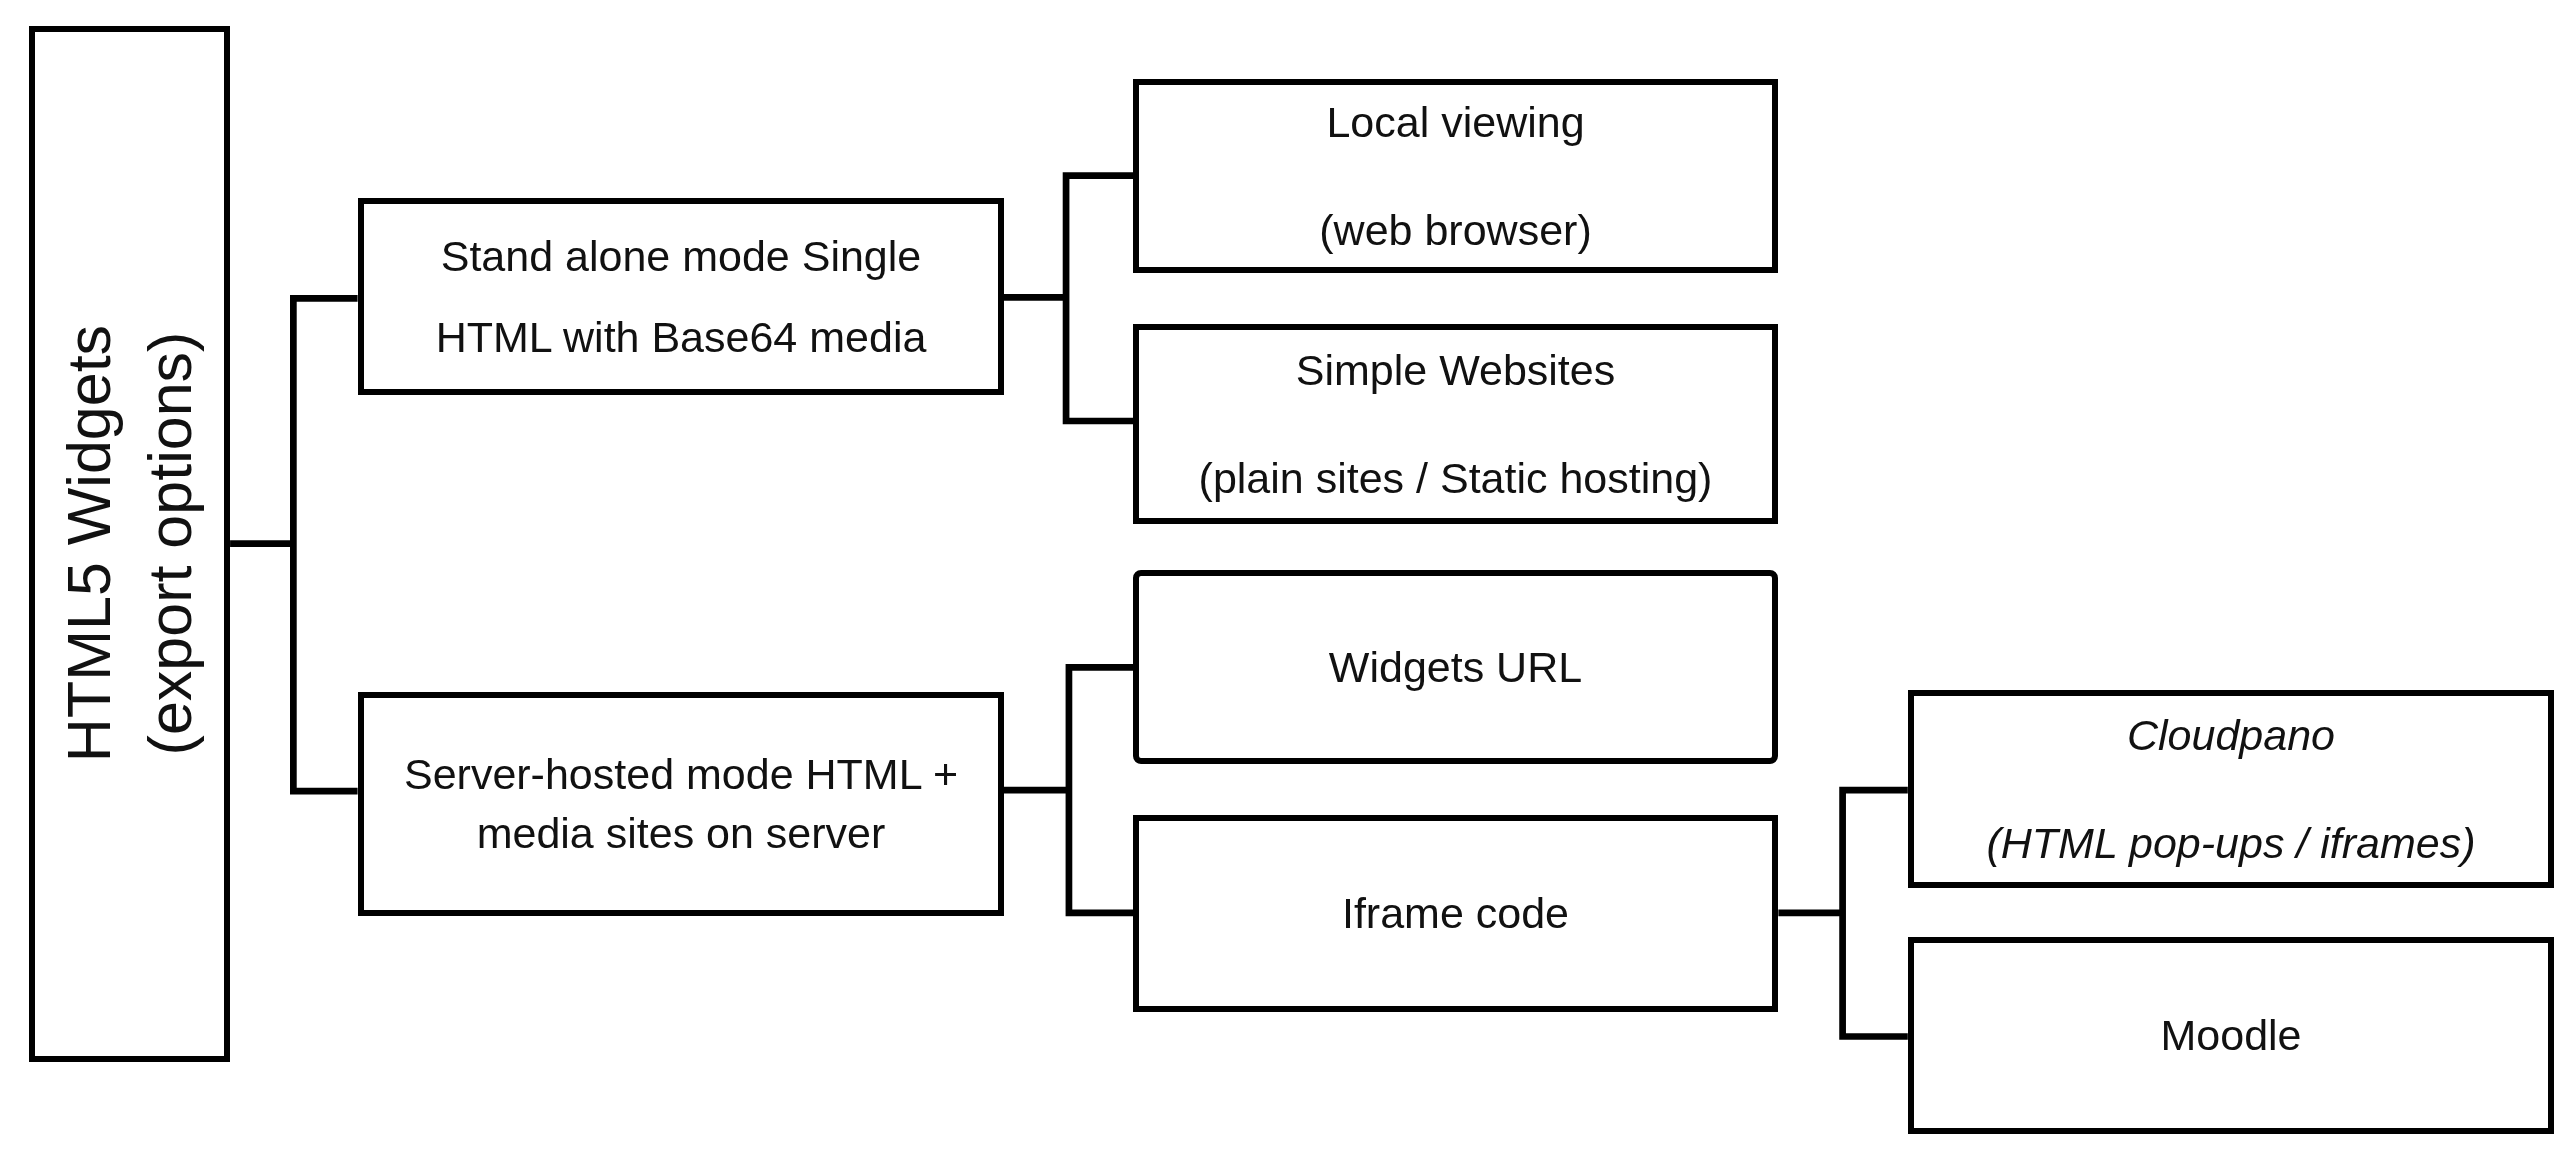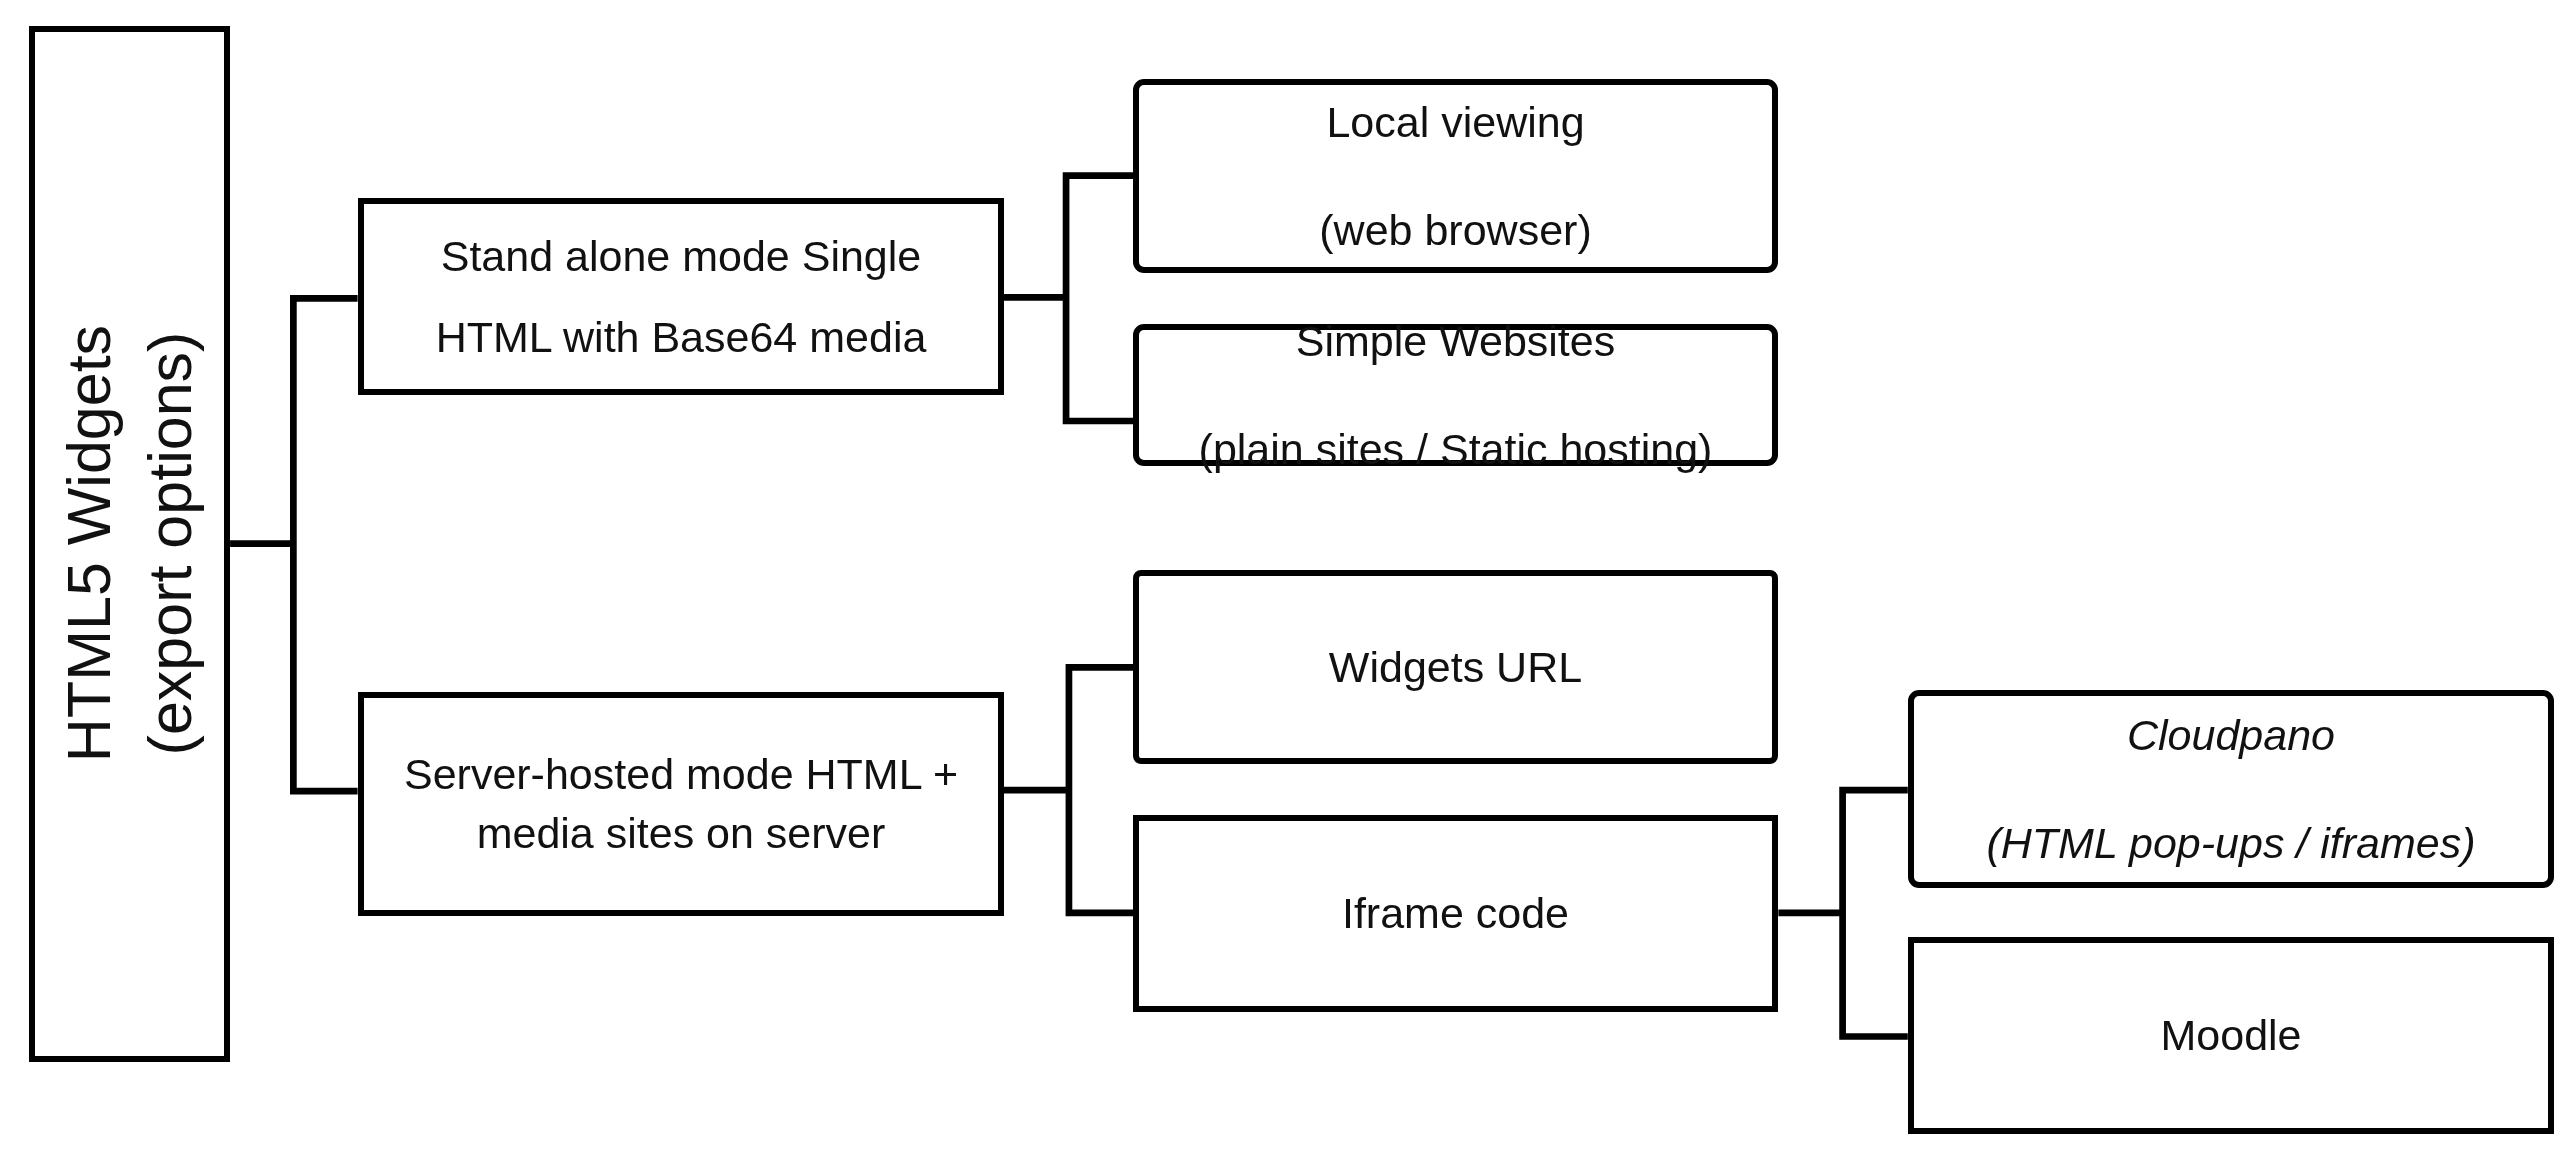--- a/index.html
+++ b/index.html
@@ -35,21 +35,21 @@
     display: flex;
     flex-direction: column;
     align-items: center;
     justify-content: center;
     text-align: center;
     font-size: 43px;
     line-height: 1.22;
     padding: 0 11.5px;
   }
   .node.tight { row-gap: 6.7px; }
-  .node.spread { row-gap: 56px; border-radius: 11px; }
+  .node.spread { row-gap: 56px; }
   .root-box {
     position: absolute;
     left: 29px;
     top: 26px;
     width: 201px;
     height: 1036px;
     box-sizing: border-box;
     border: 6.7px solid #000000;
     background: #ffffff;
     display: flex;
@@ -96,21 +96,21 @@
   <div class="node tight" style="left:358px; top:692px; width:646px; height:224px;">
     <div class="line">Server-hosted mode HTML +</div>
     <div class="line">media sites on server</div>
   </div>
 
   <div class="node spread" style="left:1133px; top:79px; width:645px; height:194px;">
     <div class="line">Local viewing</div>
     <div class="line">(web browser)</div>
   </div>
 
-  <div class="node spread" style="left:1133px; top:324px; width:645px; height:142px;align-items:center;">
+  <div class="node spread" style="left:1133px; top:324px; width:645px; height:200px;align-items:center;">
     <div class="line">Simple Websites</div>
     <div class="line">(plain sites / Static hosting)</div>
   </div>
 
   <div class="node" style="left:1133px; top:570px; width:645px; height:194px;border-radius:8px;">
     <div class="line">Widgets URL</div>
   </div>
 
   <div class="node" style="left:1133px; top:815px; width:645px; height:197px;align-items:center;">
     <div class="line">Iframe code</div>

